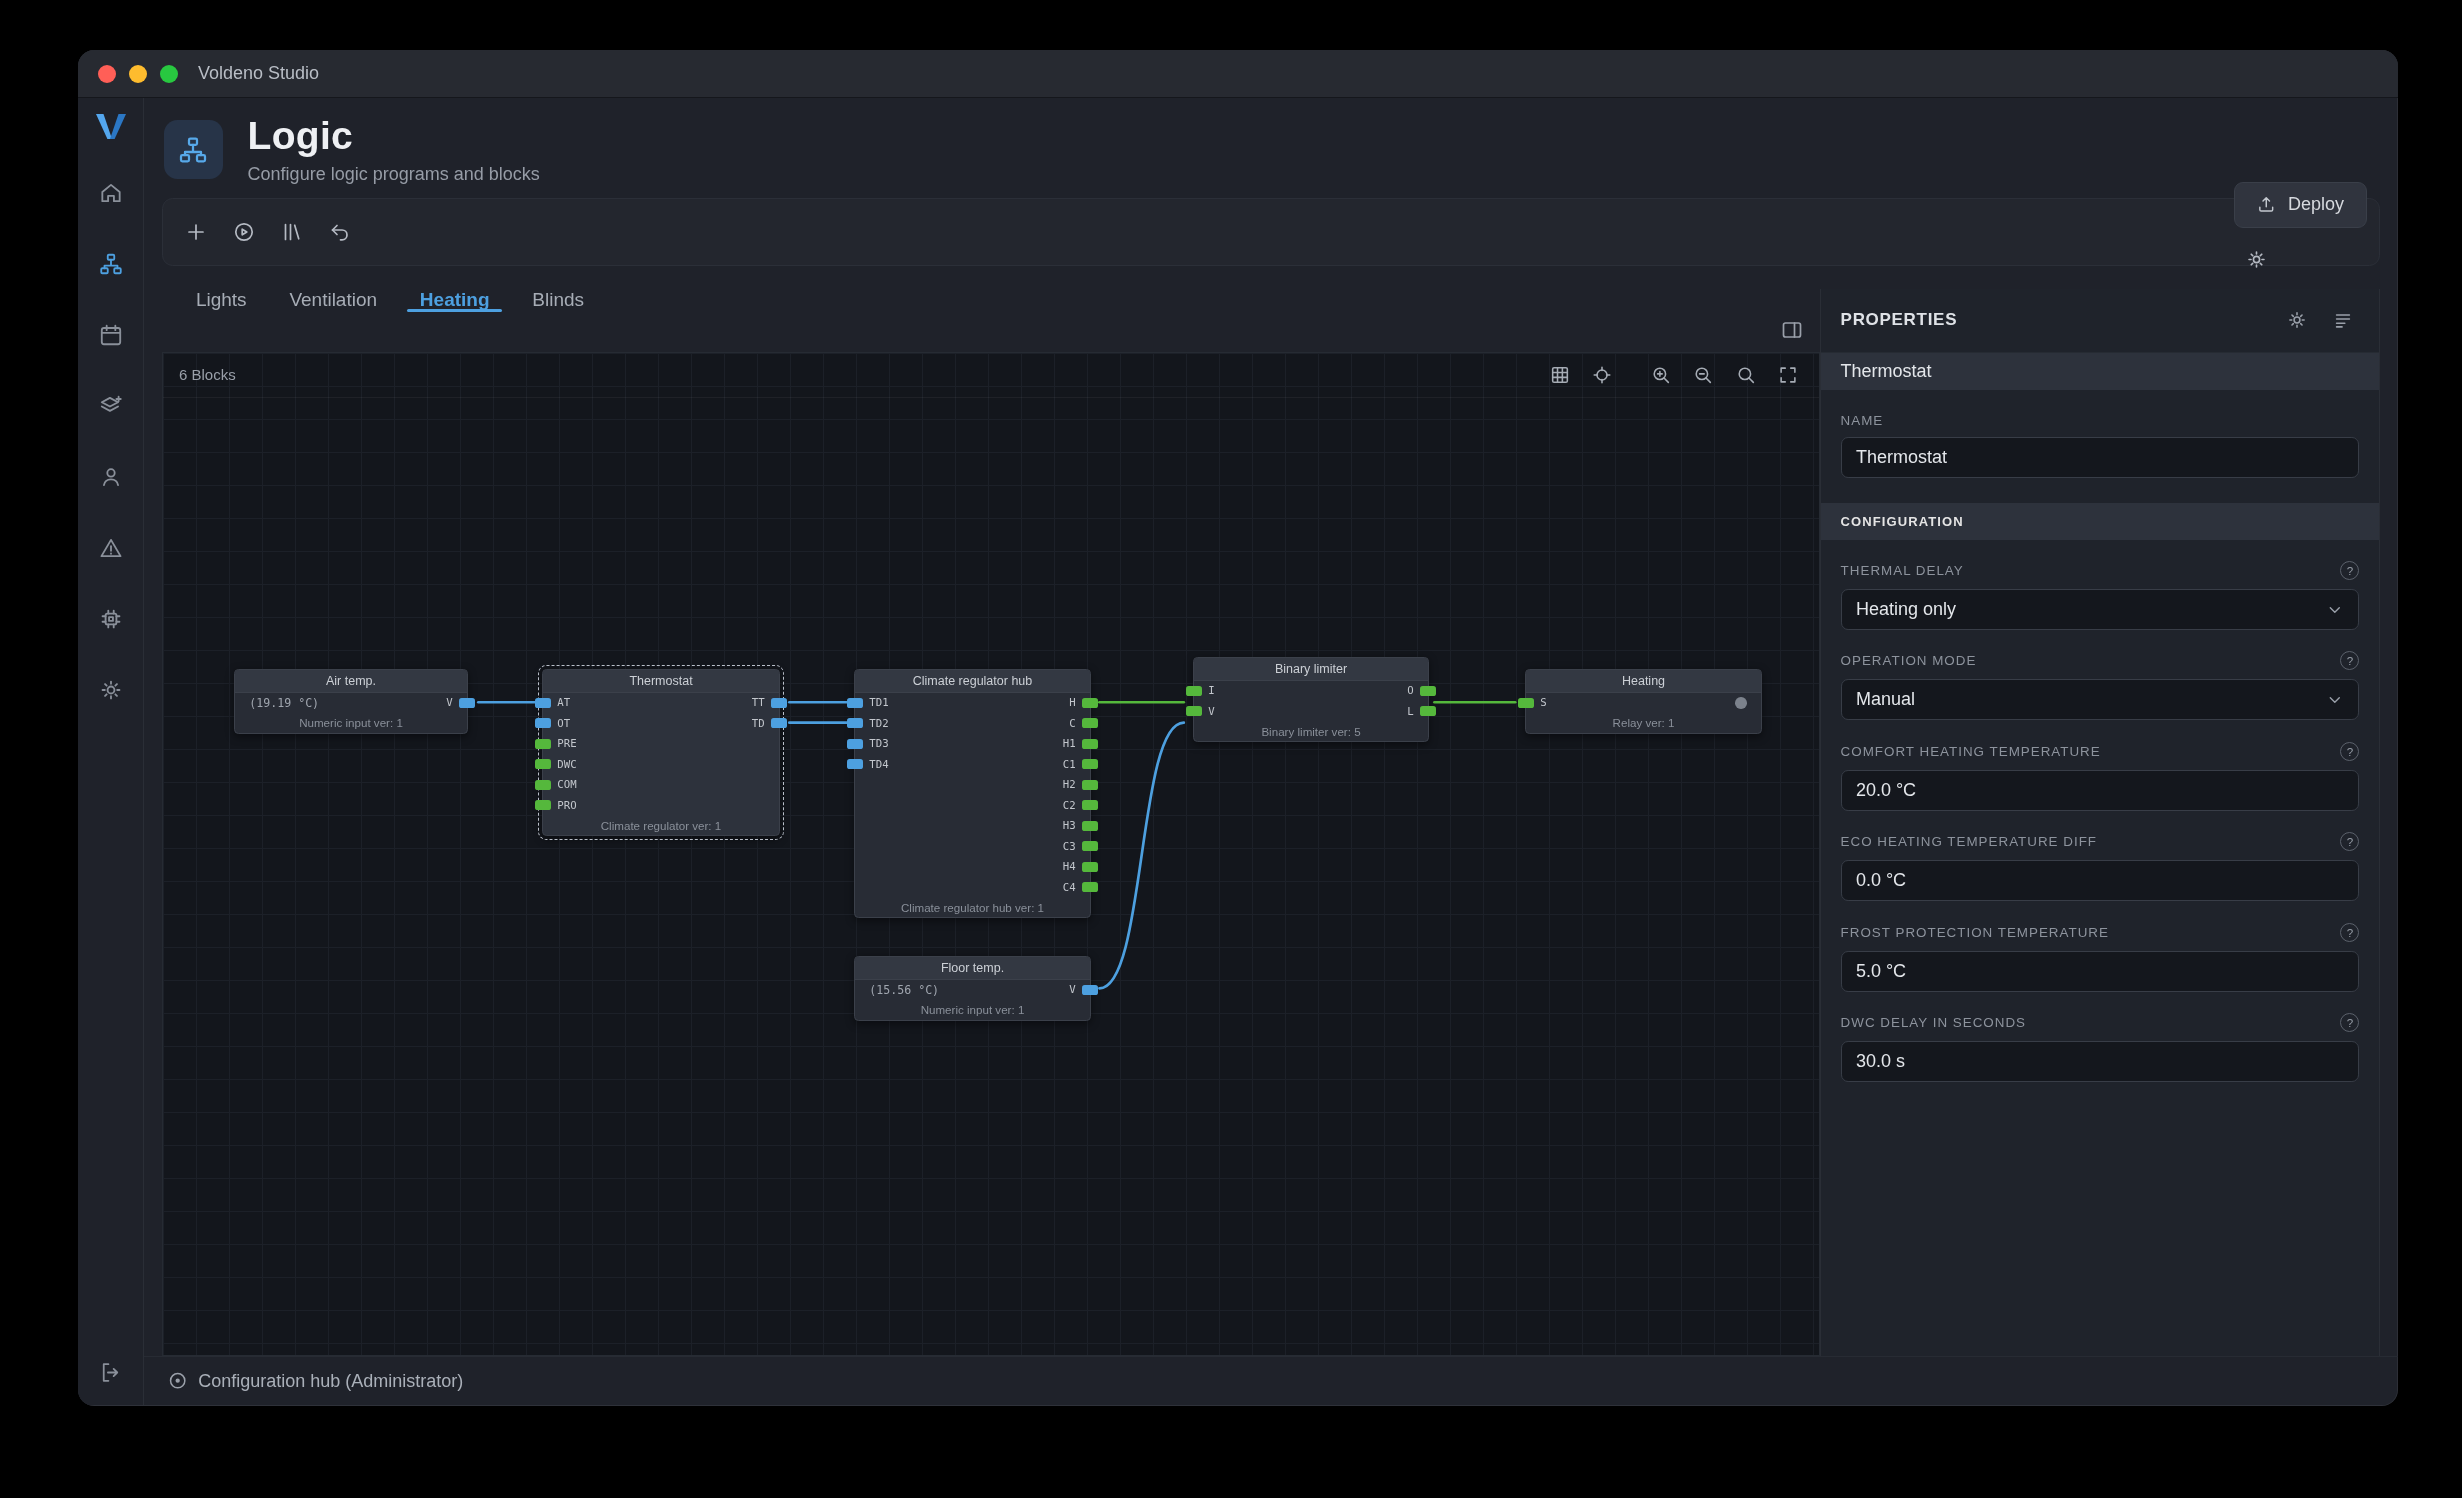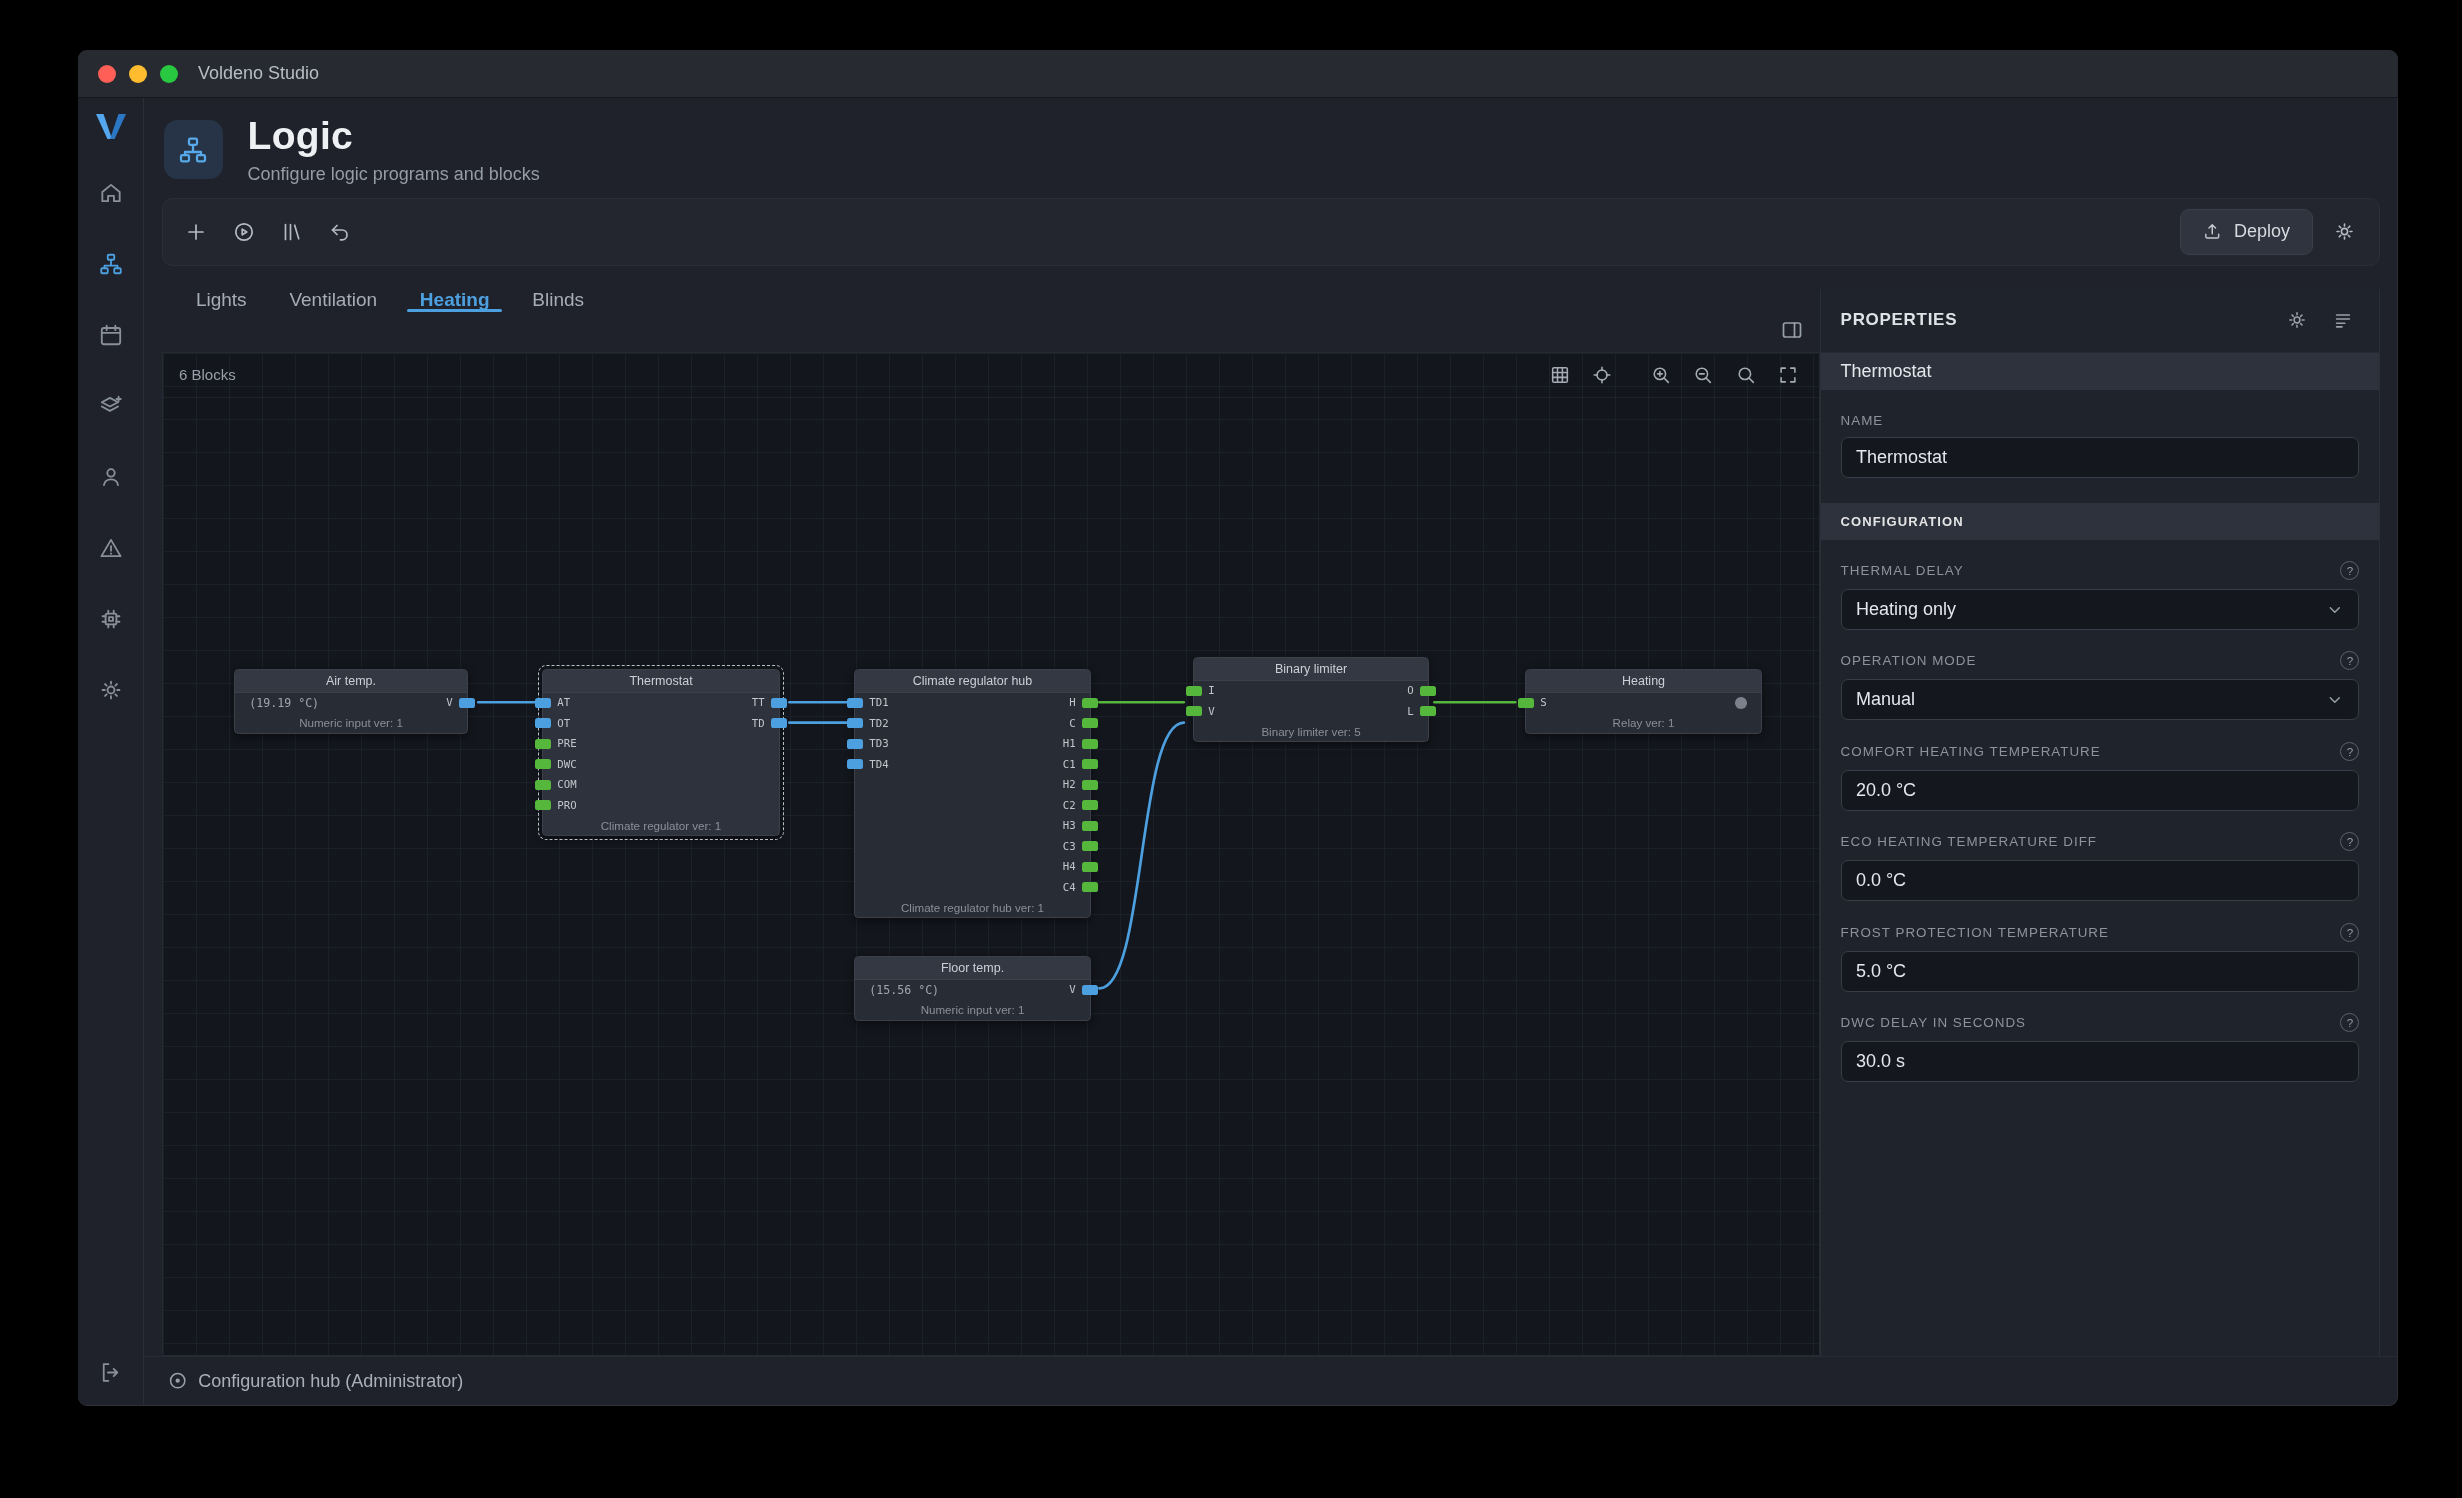--- a/index.html
+++ b/index.html
@@ -2,21 +2,21 @@
 <html style="font-size:14.3px"><head>
 <meta charset="utf-8">
 <style>
   * { margin:0; padding:0; box-sizing:border-box; }
   html,body { width:2462px; height:1499px; background:#000; font-family:"Liberation Sans","DejaVu Sans",sans-serif; color:#e8eaee; }
   .icon { display:inline-flex; align-items:center; justify-content:center; }
   .icon svg { width:100%; height:100%; fill:none; stroke:currentColor; stroke-width:1.7; stroke-linecap:round; stroke-linejoin:round; }
   [data-interactable="true"] { cursor:pointer; }
 
   .window { position:absolute; left:78px; top:50px; width:2320px; height:1356px; background:#1f222a;
-            border-radius:9px; overflow:hidden;
+            border-radius:16px; overflow:hidden;
             box-shadow:0 36px 107px rgba(0,0,0,.85), inset 0 0 0 0.9px rgba(255,255,255,.07); }
 
   
   .titlebar { height:48px; background:#272a31; border-bottom:0.9px solid #15171c; display:flex; align-items:center; padding-left:19.6px; }
   .lights { display:flex; gap:13.4px; margin-right:19.6px; }
   .light { width:18px; height:18px; border-radius:50%; }
   .light.red { background:#ff5f57; } .light.yellow { background:#febc2e; } .light.green { background:#28c840; }
   .win-title { font-size:18px; color:#b9bec6; }
 
   .window-body { display:flex; height:1307px; }
@@ -39,21 +39,21 @@
   .header-tile { width:59px; height:59px; border-radius:13.4px; background:#273448; color:#57a9ea; display:flex; align-items:center; justify-content:center; }
   .header-tile .icon { width:32px; height:32px; }
   .page-title { font-size:39px; font-weight:bold; color:#eef0f3; letter-spacing:0.3px; }
   .page-subtitle { font-size:18px; color:#969ca6; margin-top:6.2px; }
 
   .toolbar { height:68px; margin:1.8px 18px 0; background:#23262e; border:0.9px solid #2b2f38; border-radius:10.7px;
              display:flex; align-items:center; padding:0 12.5px 0 9px; }
   .toolbar-left { display:flex; align-items:center; }
   .tool-btn { width:48px; height:48px; border-radius:8px; display:flex; align-items:center; justify-content:center; color:#b5bac3; background:transparent; border:none; }
   .tool-btn .icon { width:24px; height:24px; }
-  .toolbar-right { margin-left:auto; display:flex; gap:9px; }
+  .toolbar-right { margin-left:auto; display:flex; gap:9px;flex-direction:column; }
   .deploy-btn { height:46px; border-radius:9px; background:#30343e; border:0.9px solid #3a3f49; color:#d6d9de;
                 display:flex; align-items:center; gap:11.6px; padding:0 21.4px; font-size:18px; }
   .deploy-btn .icon { width:20.5px; height:20.5px; color:#c3c8cf; }
   .gear-btn { width:45px; height:45px; border-radius:9px; background:transparent; border:none; color:#b5bac3; display:flex; align-items:center; justify-content:center; }
   .gear-btn .icon { width:23px; height:23px; }
 
   .content { flex:1; display:flex; margin:23px 18px 0; min-height:0; }
 
   
   .editor { flex:1; display:flex; flex-direction:column; min-width:0; }

